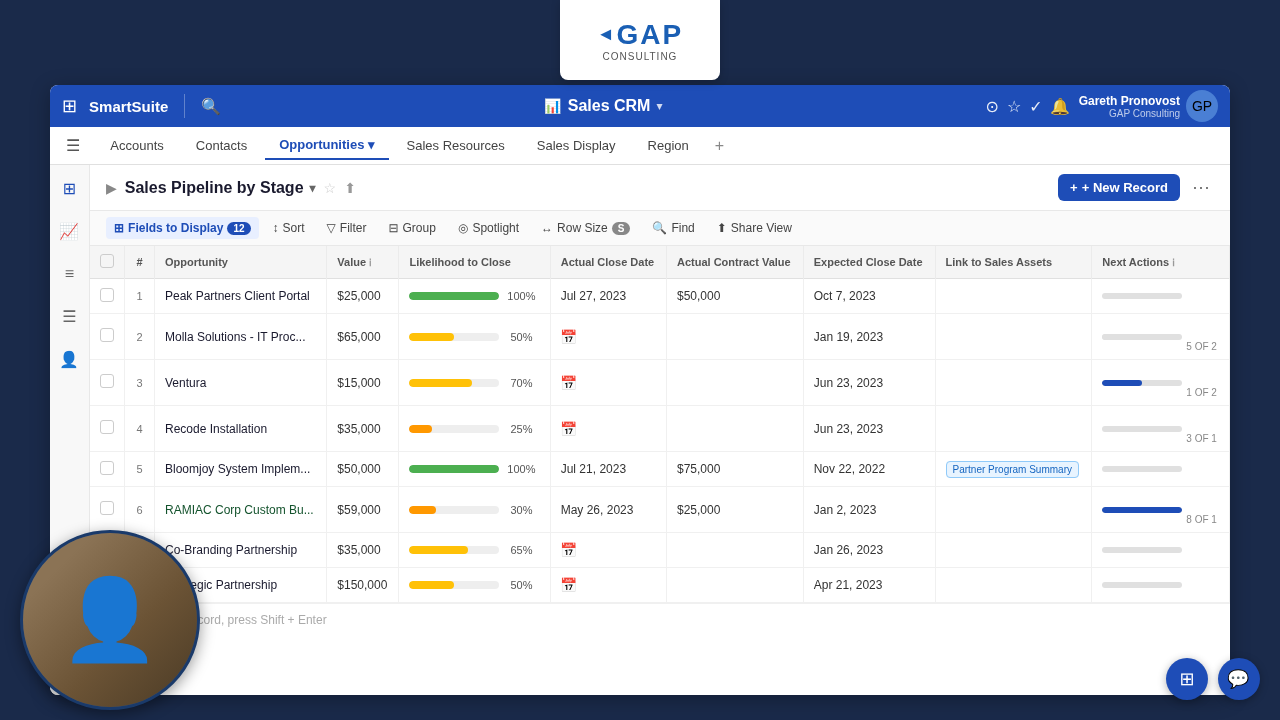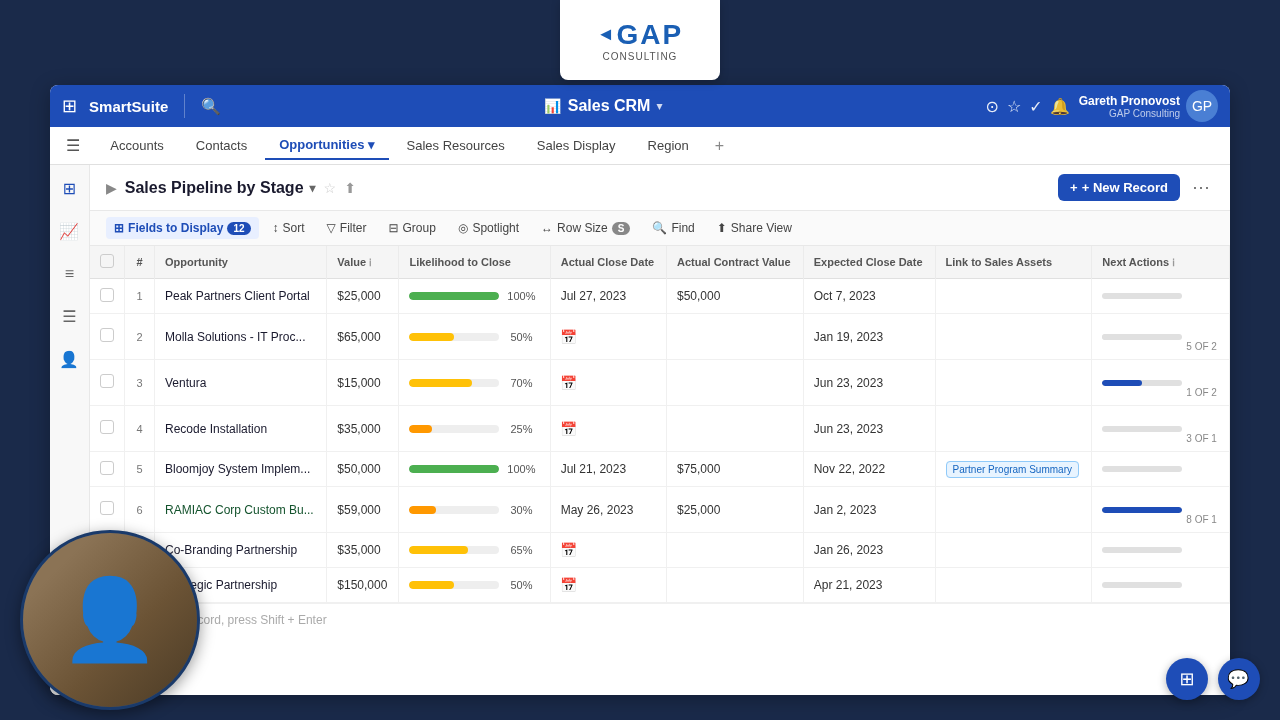--- a/index.html
+++ b/index.html
@@ -51,21 +51,21 @@
     .nav-center { flex: 1; display: flex; align-items: center; justify-content: center; gap: 6px; }
     .nav-crm-icon { color: white; font-size: 14px; }
     .nav-title { color: white; font-weight: 600; font-size: 16px; }
     .nav-dropdown-arrow { color: rgba(255,255,255,0.8); font-size: 12px; }
     .nav-right { display: flex; align-items: center; gap: 8px; }
     .nav-icon-btn { color: white; font-size: 16px; cursor: pointer; opacity: 0.9; }
     .nav-user { display: flex; align-items: center; gap: 6px; cursor: pointer; }
     .nav-user-info { text-align: right; }
     .nav-user-name { color: white; font-size: 12px; font-weight: 600; }
     .nav-user-company { color: rgba(255,255,255,0.7); font-size: 10px; }
-    .nav-avatar { width: 32px; height: 32px; border-radius: 50%; background: #ccc; overflow: hidden; display: flex; align-items: center; justify-content: center; font-size: 14px; color: #ffffff; background: #4a7fd4; }
+    .nav-avatar { width: 32px; height: 32px; border-radius: 50%; background: #ccc; overflow: hidden; display: flex; align-items: center; justify-content: center; font-size: 14px; color: #000000; background: #4a7fd4; }
 
     
     .tab-bar {
       background: white;
       height: 38px;
       display: flex; align-items: center;
       border-bottom: 1px solid #e0e0e0;
       padding: 0 12px;
       gap: 4px;
       flex-shrink: 0;

